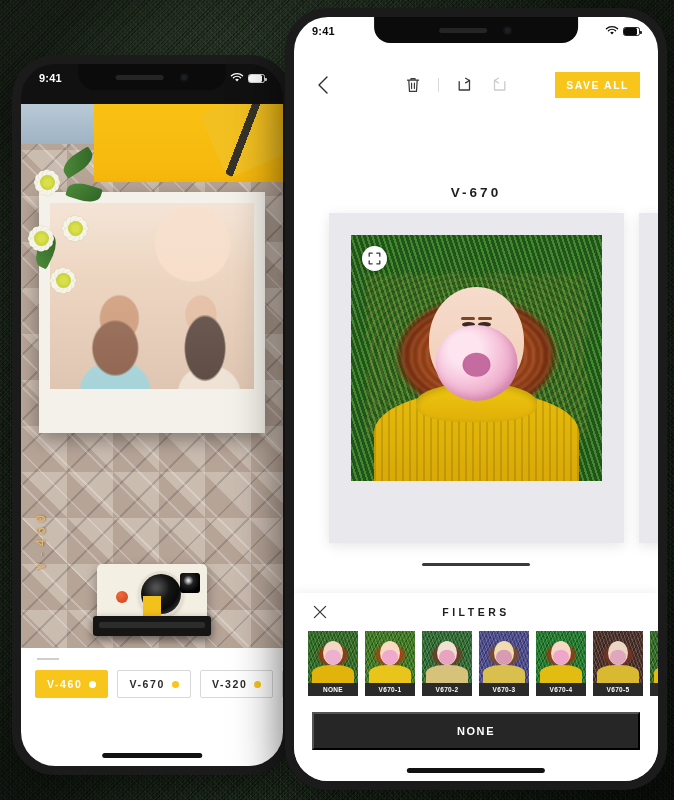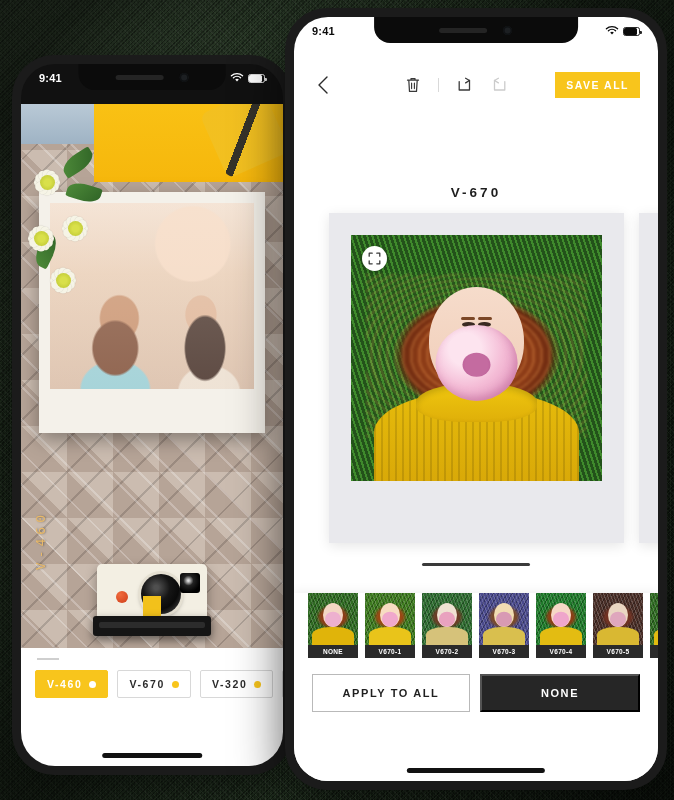--- a/index.html
+++ b/index.html
@@ -564,20 +564,28 @@
               </svg>
             </div>
           </div>
         </div>
         <div class="card peek"></div>
       </div>
 
       <div class="drag-handle"></div>
 
       <div class="filters-sheet">
+        <div class="fs-head">
+          <span class="fs-close">
+            <svg width="16" height="16" viewBox="0 0 16 16">
+                <path d="M2.4 2.4 13.6 13.6M13.6 2.4 2.4 13.6" stroke="#3a3a3a" stroke-width="1.25" stroke-linecap="round"></path>
+              </svg>
+          </span>
+          <span class="fs-title">FILTERS</span>
+        </div>
 
         <div class="thumbs" id="thumbs">
             <div class="thumb">
               <div class="ph">
                 <div class="tminiature">
                   <div class="t-bg" style="background:#2f6b22;background-image:repeating-linear-gradient(70deg,rgba(255,255,255,.18) 0 1px,transparent 1px 3px),repeating-linear-gradient(-60deg,rgba(0,0,0,.30) 0 1px,transparent 1px 4px)"></div>
                   <div class="t-hair" style="background:radial-gradient(ellipse 50% 50% at 50% 50%,#8d3c17 0 55%,transparent 72%)"></div>
                   <div class="t-face" style="background:#f3d6c4"></div>
                   <div class="t-swe" style="background:#e0b40a"></div>
                   <div class="t-bub" style="background:#edb0cf"></div>
@@ -651,21 +659,20 @@
                   <div class="t-bg" style="background:#2f6b22;background-image:repeating-linear-gradient(70deg,rgba(255,255,255,.18) 0 1px,transparent 1px 3px),repeating-linear-gradient(-60deg,rgba(0,0,0,.30) 0 1px,transparent 1px 4px)"></div>
                   <div class="t-hair" style="background:radial-gradient(ellipse 50% 50% at 50% 50%,#9a4416 0 55%,transparent 72%)"></div>
                   <div class="t-swe" style="background:#e2bb10"></div>
                 </div>
               </div>
               <div class="lab">V670-</div>
             </div>
           </div>
 
         <div class="fs-actions">
-          <button class="btn-ghost">APPLY TO ALL</button>
           <button class="btn-solid">NONE</button>
         </div>
       </div>
 
       <div class="home-bar"></div>
     </div>
   </div>
 </div>
 
 </body></html>

